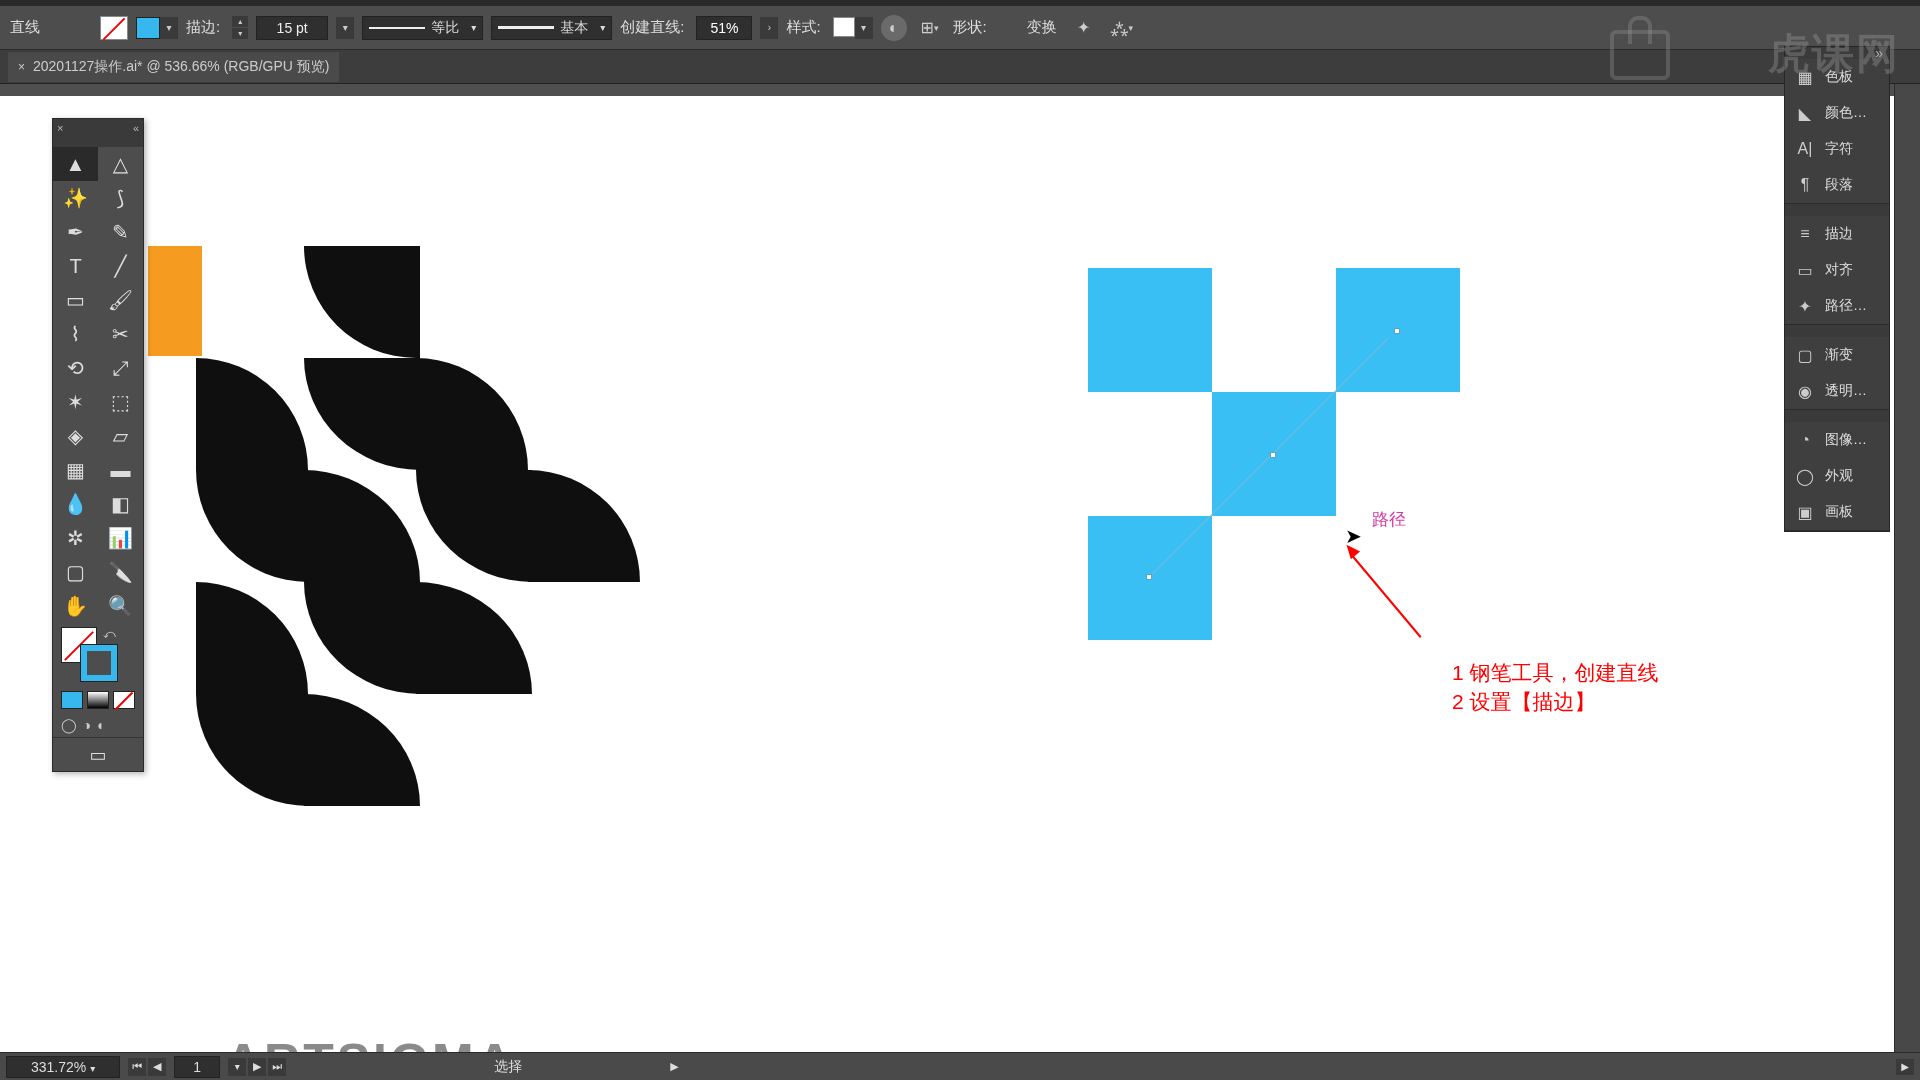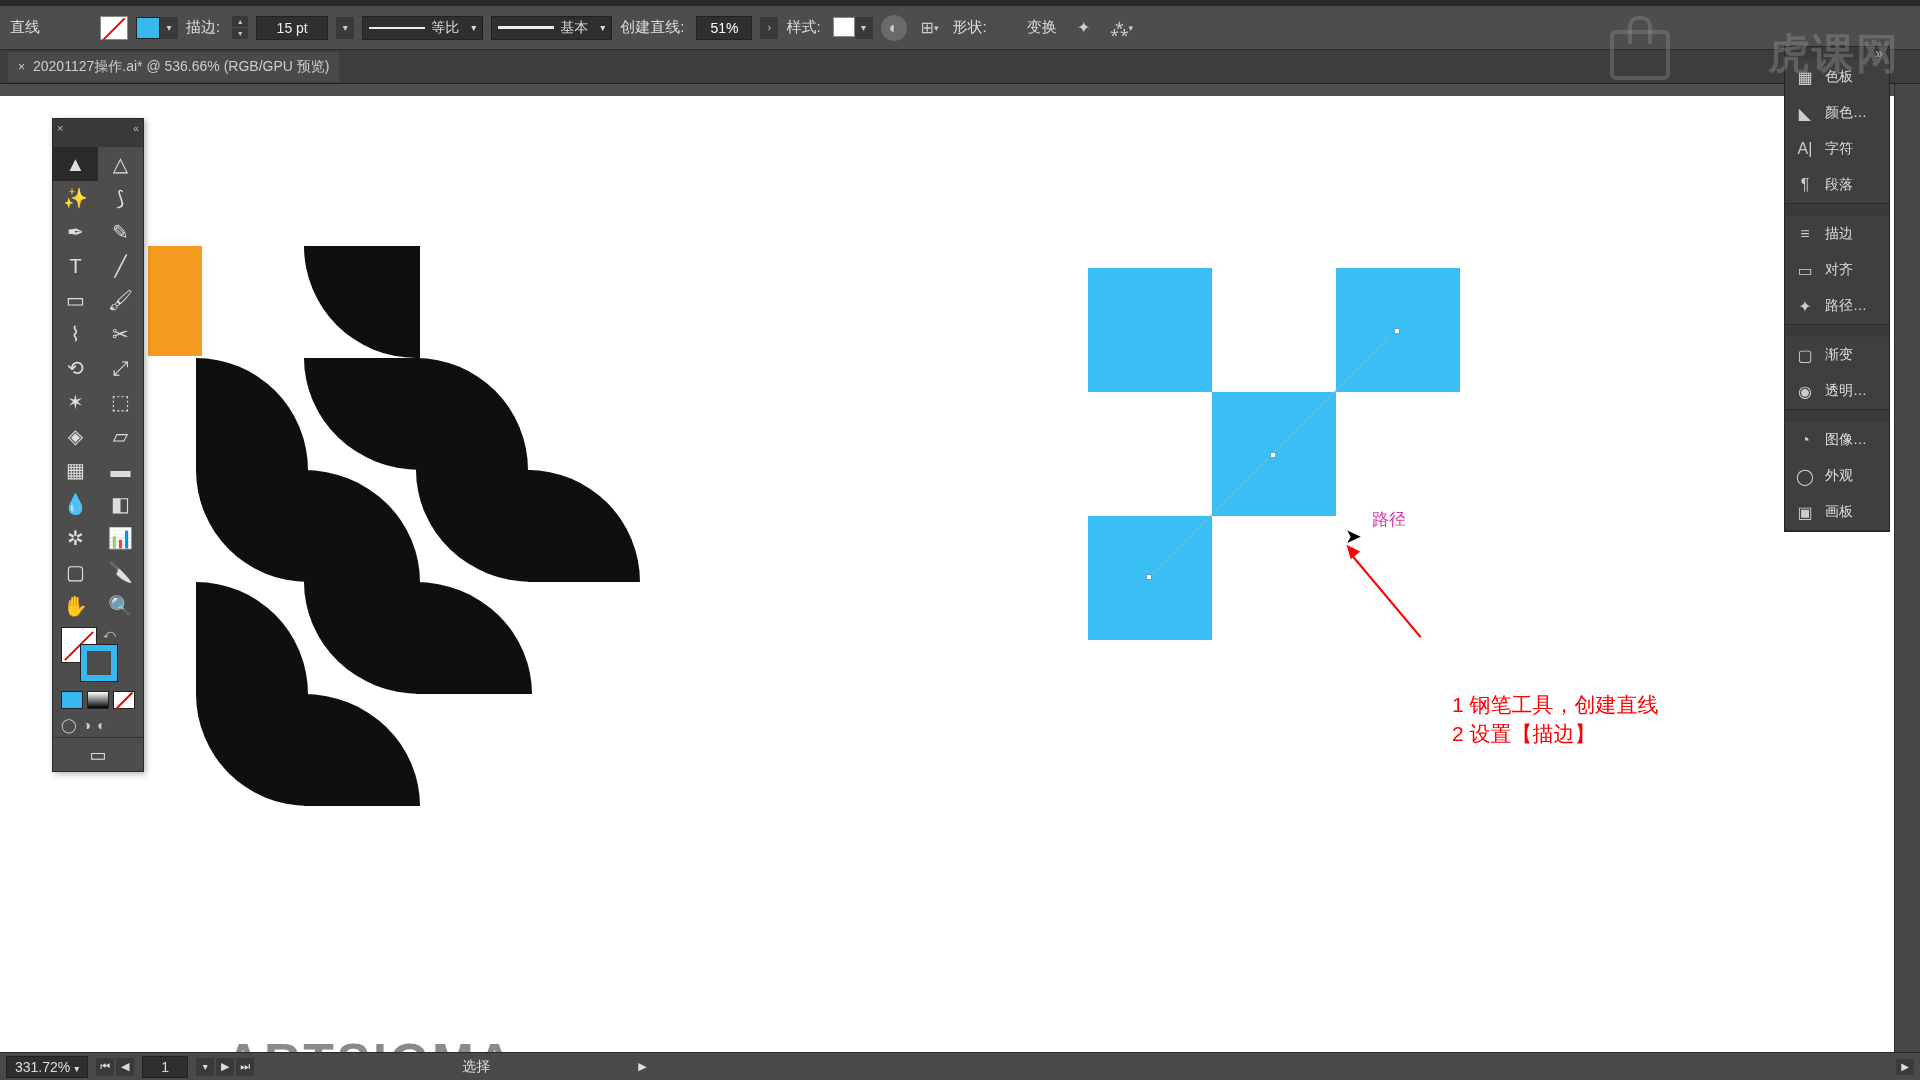--- a/index.html
+++ b/index.html
@@ -71,25 +71,25 @@
 
 .bluegrp { position:absolute; left:1088px; top:172px; }
 .bsq { position:absolute; width:124px; height:124px; background:#39bff3; }
 .bline { position:absolute; width:340px; height:0; border-top:1px solid #7bb9d8; transform-origin:left center; }
 .bpt { position:absolute; width:6px; height:6px; background:#fff; border:1px solid #5aa3c6; }
 .cursor { position:absolute; left:1345px; top:428px; font-size:20px; color:#000; }
 .smartlabel { position:absolute; left:1352px; top:412px; font-size:17px; color:#d63aa5;margin-left:20px; }
 
 .arrow-ln { position:absolute; left:1350px; top:456px; width:110px; height:0; border-top:2px solid #f00; transform:rotate(50deg); transform-origin:left center; }
 .arrow-head { position:absolute; left:1344px; top:448px; width:0; height:0; border-right:14px solid #f00; border-top:6px solid transparent; border-bottom:6px solid transparent; transform:rotate(50deg); }
-.anno { position:absolute; left:1452px; top:594px; font-size:21px; color:#f00; line-height:1.4; }
+.anno { position:absolute; left:1452px; top:562px; font-size:21px; color:#f00; line-height:1.4; }
 
 
 .status { position:absolute; left:0; right:0; bottom:0; height:28px; background:#4a4a4a; border-top:1px solid #2a2a2a; display:flex; align-items:center; color:#ddd; font-size:14px; padding:0 6px; gap:8px; }
-.status .zoom { background:#2f2f2f; border:1px solid #222; padding:2px 8px; }
+.status .zoom { background:#2f2f2f; border:1px solid #222; padding:2px 24px; }
 .status .nav { display:flex; gap:2px; }
 .status .nav span { width:18px; height:18px; background:#3a3a3a; display:flex; align-items:center; justify-content:center; font-size:11px; }
 .status .artno { width:46px; background:#2f2f2f; border:1px solid #222; text-align:center; padding:2px 0; }
 .status .sbtxt { margin-left:200px; }
 .status .scrollr { margin-left:auto; display:flex; gap:2px; }
 
 .rt-scroll { position:absolute; top:84px; right:0; width:26px; bottom:28px; background:#484848; border-left:1px solid #2c2c2c; }
 
 
 .watermark { position:absolute; top:26px; right:20px; font-size:42px; font-weight:800; color:rgba(160,160,160,.35); letter-spacing:2px; z-index:100; font-family:Liberation Serif, serif;margin-left:11px;}

